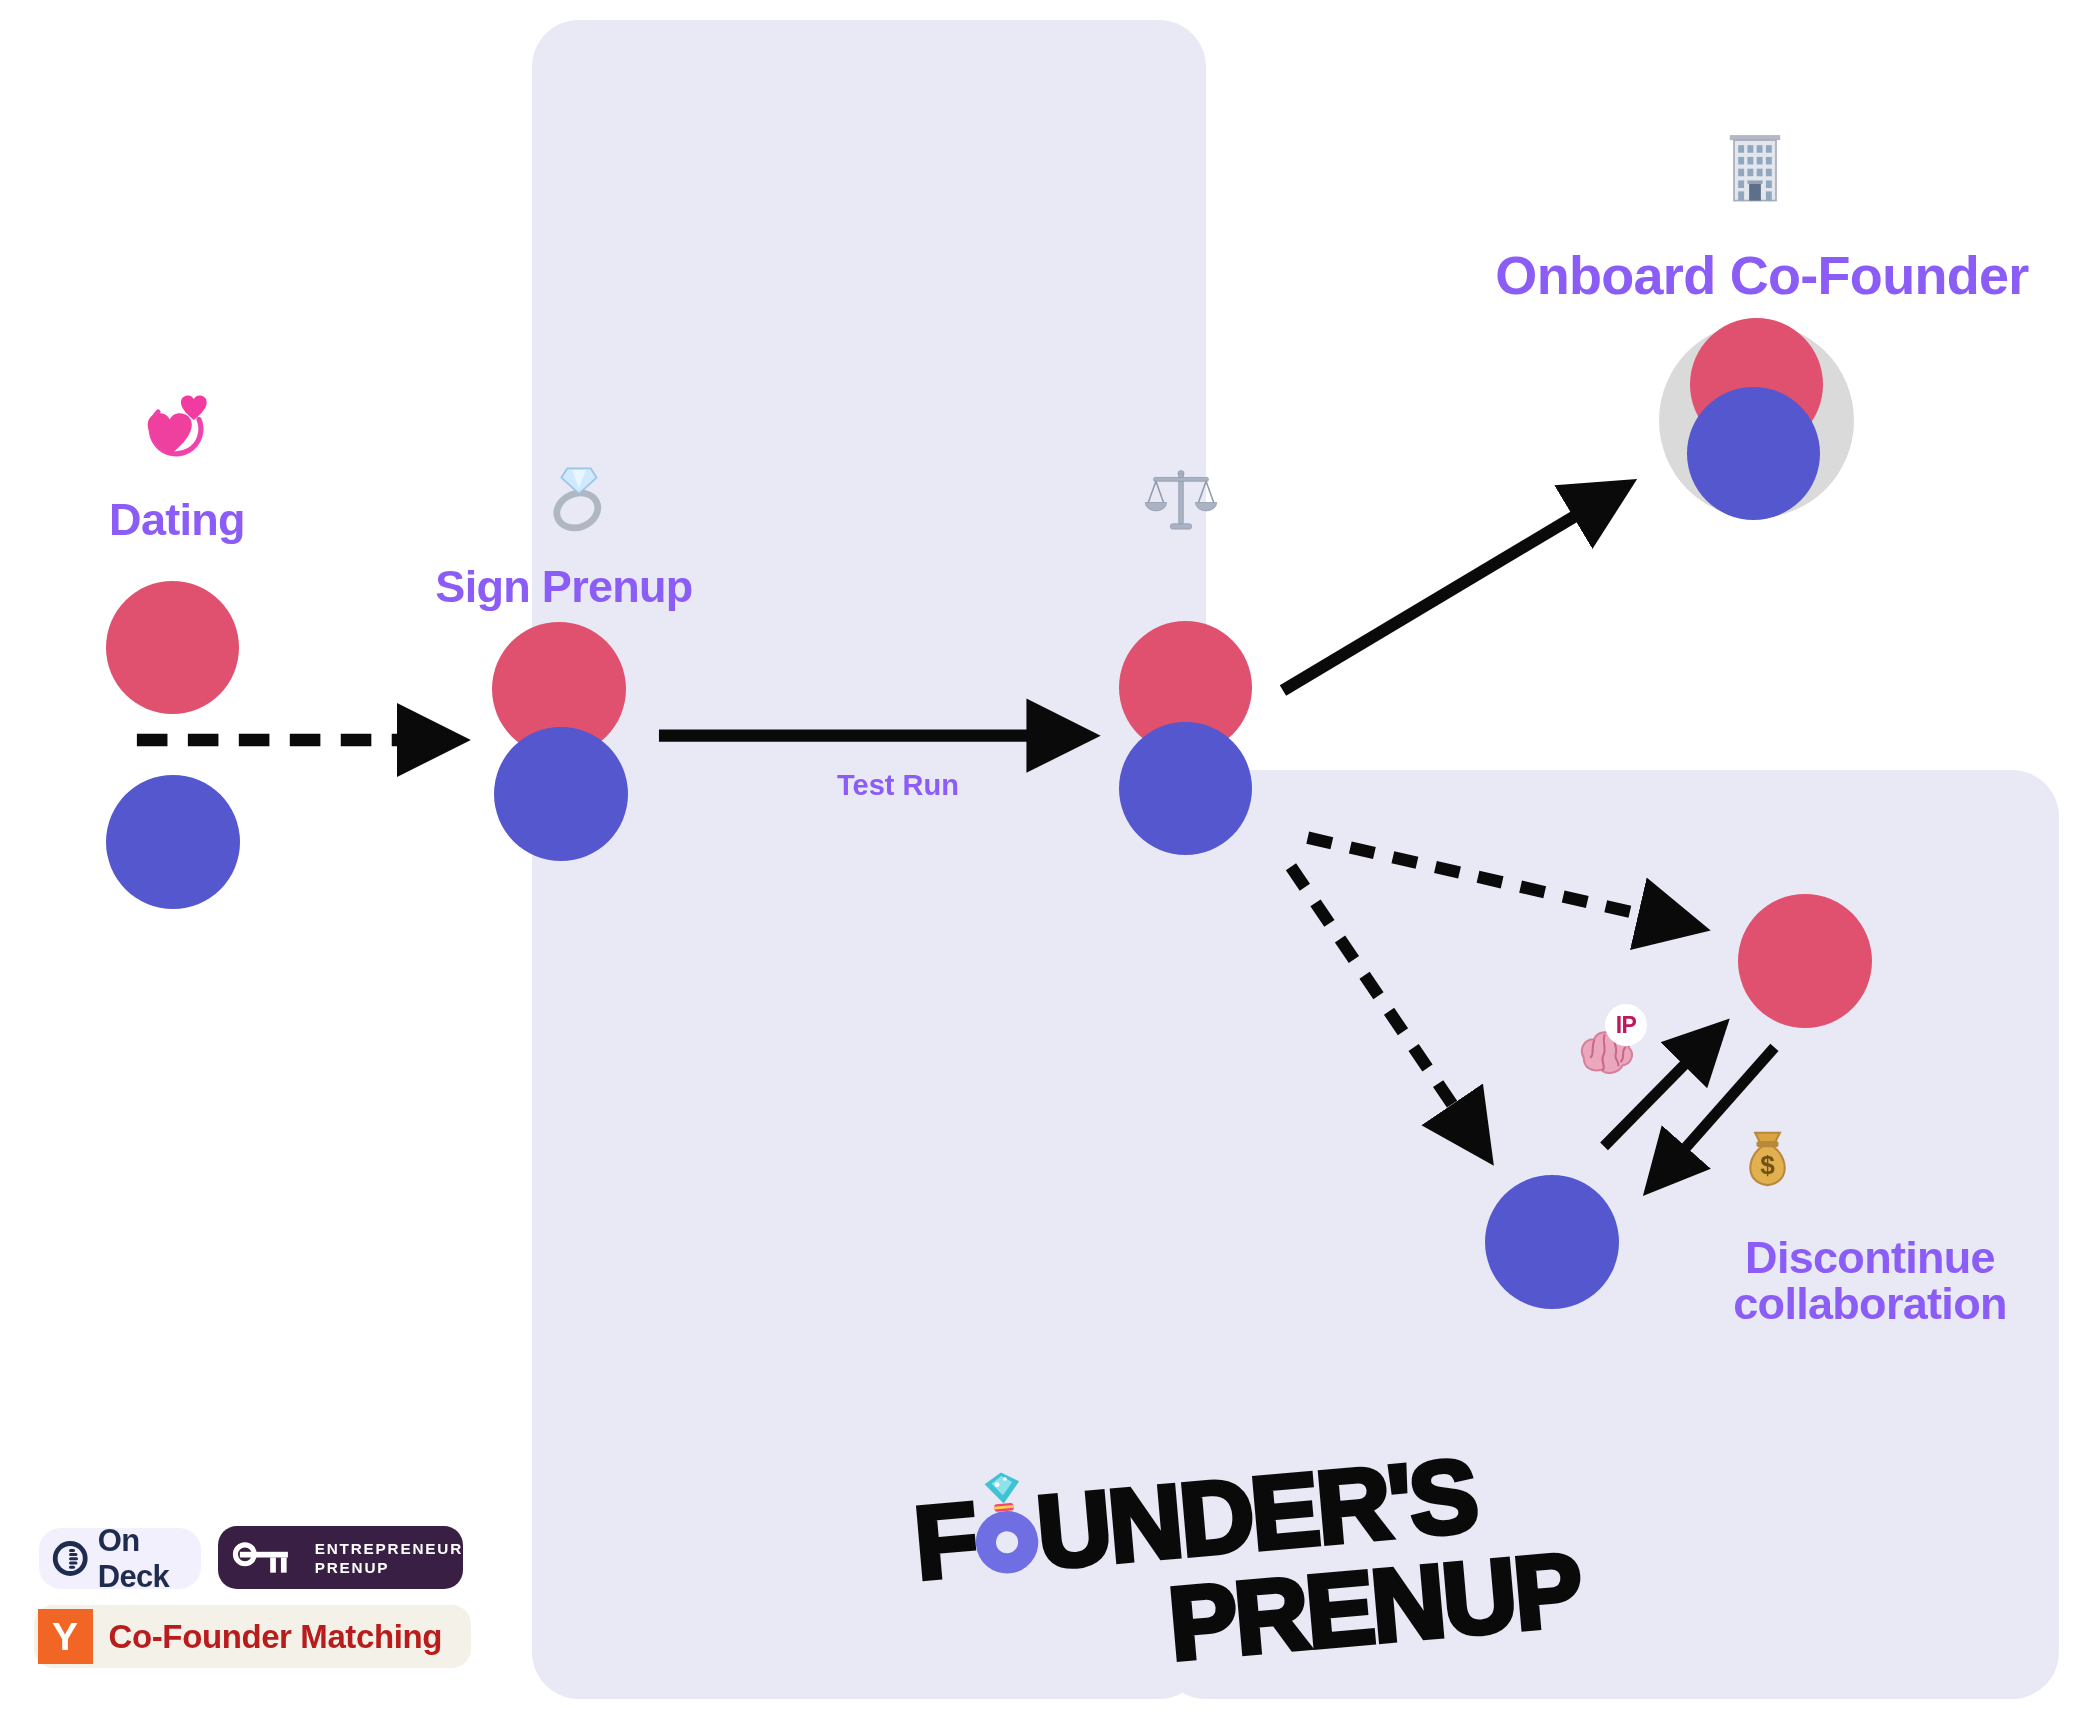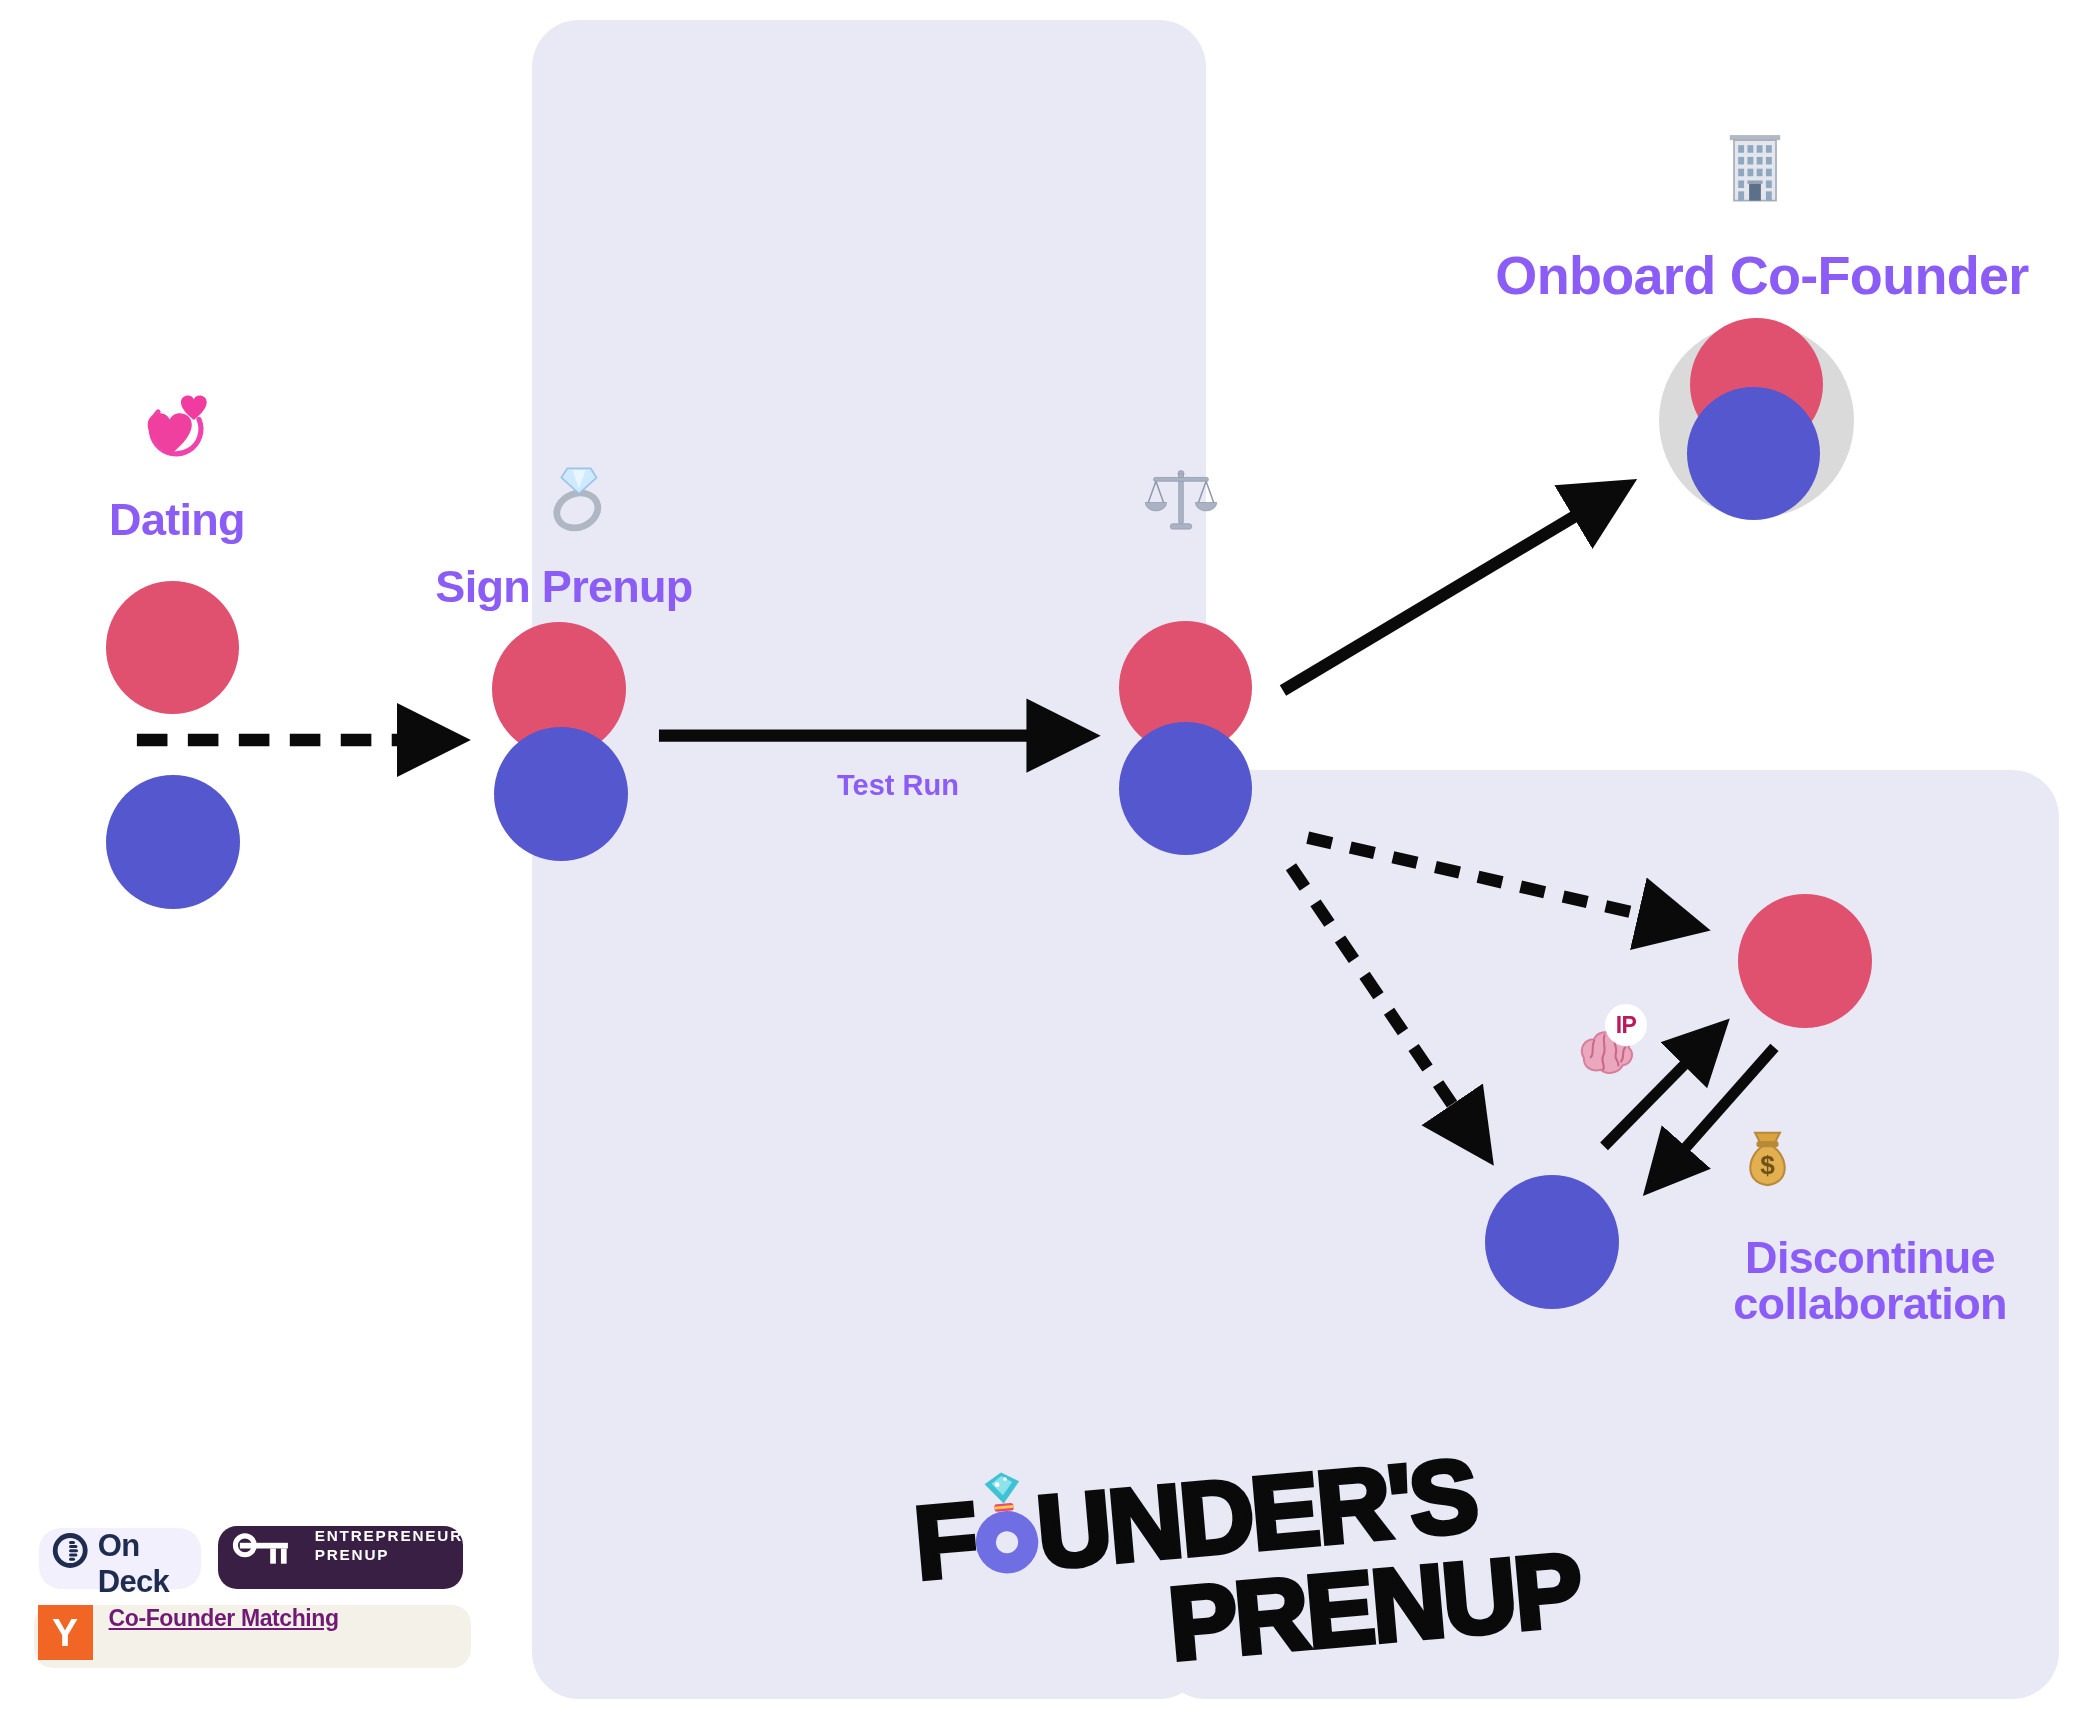--- a/index.html
+++ b/index.html
@@ -29,40 +29,40 @@
     font-weight:bold;font-size:23px;color:#be185d;letter-spacing:-0.7px;
   }
   
   .fp-line{
     position:absolute;font-weight:bold;color:#0a0a0a;font-size:103px;
     letter-spacing:-2.9px;-webkit-text-stroke:5.1px #0a0a0a;white-space:nowrap;
     transform:rotate(-5deg);transform-origin:left top;
   }
   .fp-line .ring-o{display:inline-block;vertical-align:-8.7px;margin:0 -1.5px;}
   
-  .pill{position:absolute;display:flex;}
+  .pill{position:absolute;display:flex;align-items:center;}
   .pill-ondeck{
     left:39px;top:1528px;width:162px;height:61px;border-radius:22px;
     background:#f2f0fc;gap:8.7px;padding-left:11.7px;box-sizing:border-box;
   }
   .ondeck-text{font-size:31px;font-weight:600;color:#1e2c50;letter-spacing:-0.7px;}
   .pill-ef{
     left:218px;top:1526px;width:245px;height:63px;border-radius:19px;
     background:#3a1f44;gap:18px;padding-left:13px;box-sizing:border-box;
   }
   .ef-text{color:#ffffff;font-size:15.3px;font-weight:bold;letter-spacing:1.8px;line-height:19px;}
   .pill-yc{
     left:34px;top:1605px;width:437px;height:63px;border-radius:19px;
     background:#f4f2e8;gap:16px;padding-left:3.6px;box-sizing:border-box;
   }
   .yc-square{
     width:55px;height:55px;background:#f26625;display:flex;align-items:center;
     justify-content:center;color:#ffffff;font-size:39px;font-weight:bold;
   }
-  .yc-text{font-size:23px;font-weight:700;color:#701a75;letter-spacing:-0.4px;white-space:nowrap;text-decoration:underline;}
+  .yc-text{font-size:33px;font-weight:700;color:#b91c1c;letter-spacing:-0.4px;white-space:nowrap;}
 </style>
 </head>
 <body>
 
 <div class="canvas">
 
   <div class="panel panel-vert"></div>
   <div class="panel panel-br"></div>
 
   <svg class="arrow-layer" width="2097" height="1732" viewBox="0 0 2880 2378">

